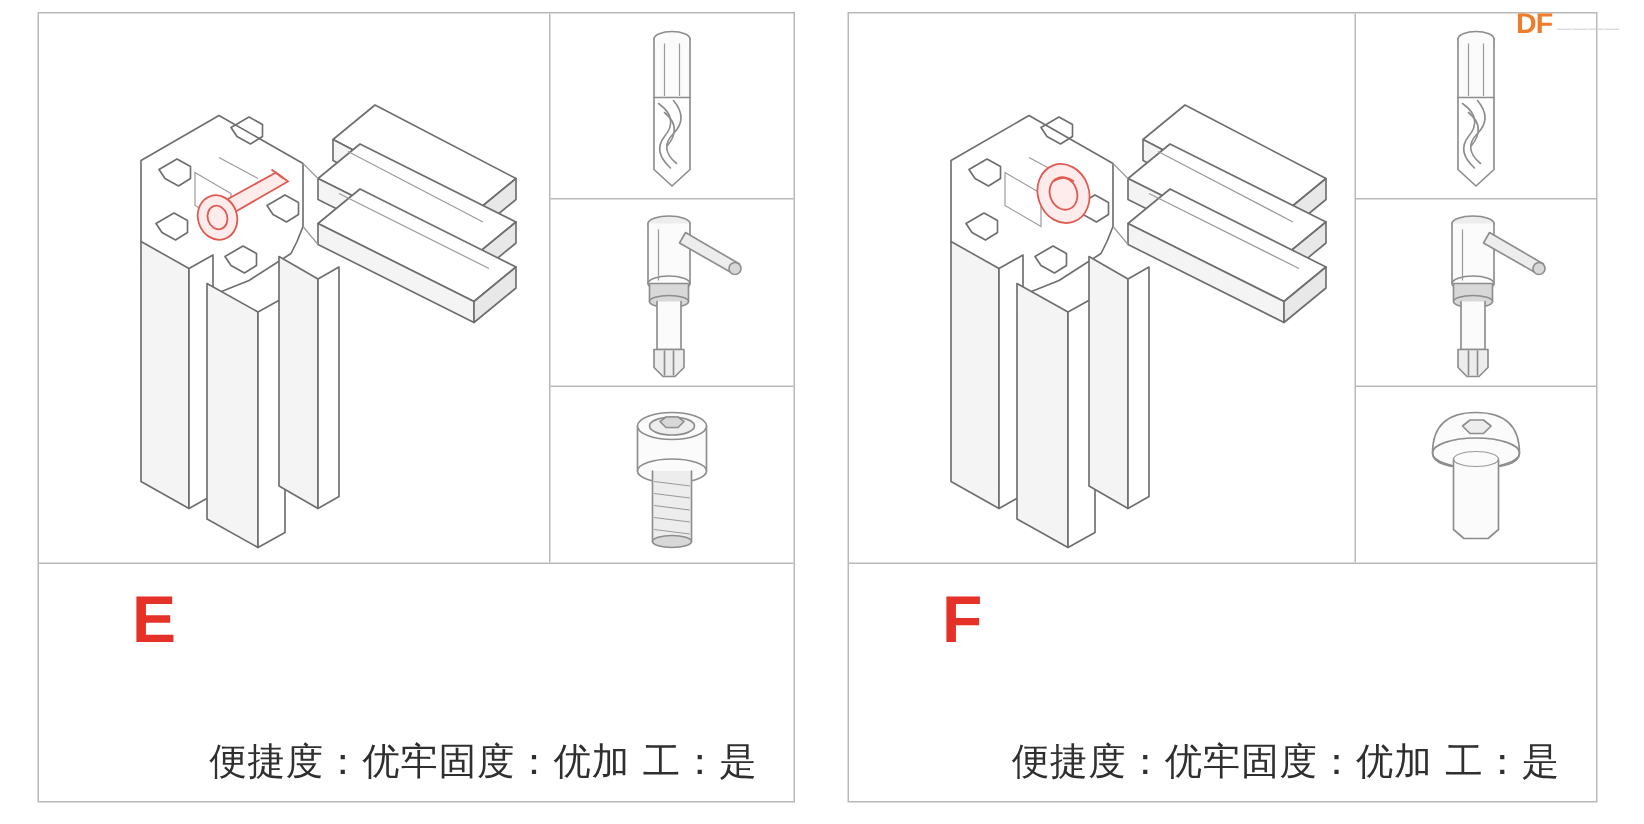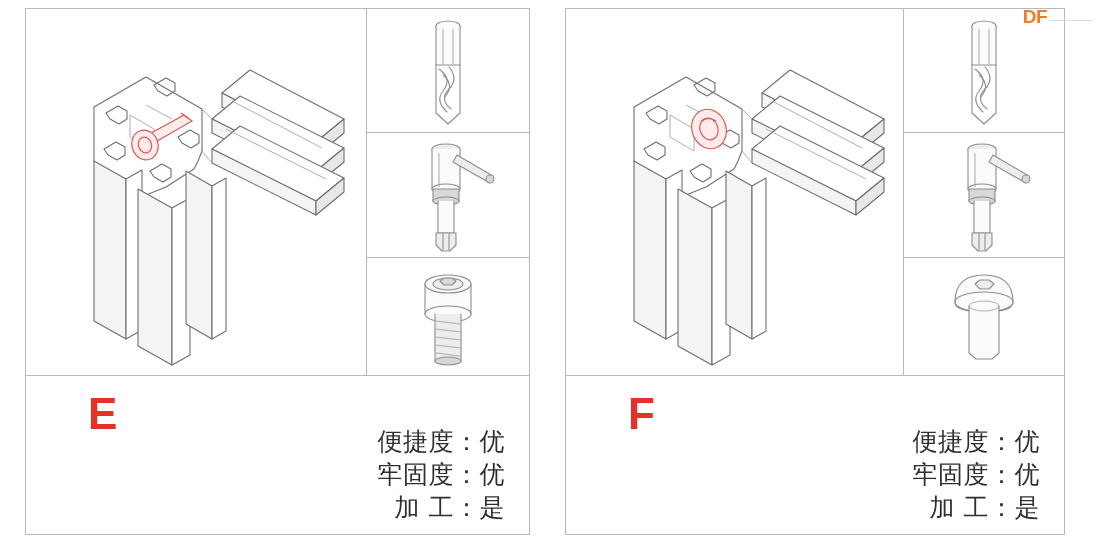--- a/index.html
+++ b/index.html
@@ -101,39 +101,38 @@
     letter-spacing: 1px;
     font-family: "DejaVu Sans", "Liberation Sans", sans-serif;
     white-space: nowrap;
   }
   .specs {
     position: absolute;
     right: 24px;
     top: 16px;
     bottom: 10px;
     display: flex;
-    flex-direction: column;
     justify-content: flex-end;
     align-items: flex-end;
     text-align: right;
     margin-top: 24px;
   }
   .spec-row {
     font-size: 25px;
     color: #2f2f2f;
     letter-spacing: 0.5px;
     white-space: nowrap;
     font-family: "DejaVu Sans", "Liberation Sans", sans-serif;
   }
 
   
   #watermark {
     position: absolute;
     top: 6px;
-    right: 4px;
+    right: 16px;
     display: flex;
     align-items: baseline;
     gap: 3px;
     pointer-events: none;
   }
   #watermark .wm-df {
     font-size: 19px;
     font-weight: 700;
     color: #f07c2a;
     letter-spacing: -0.5px;

